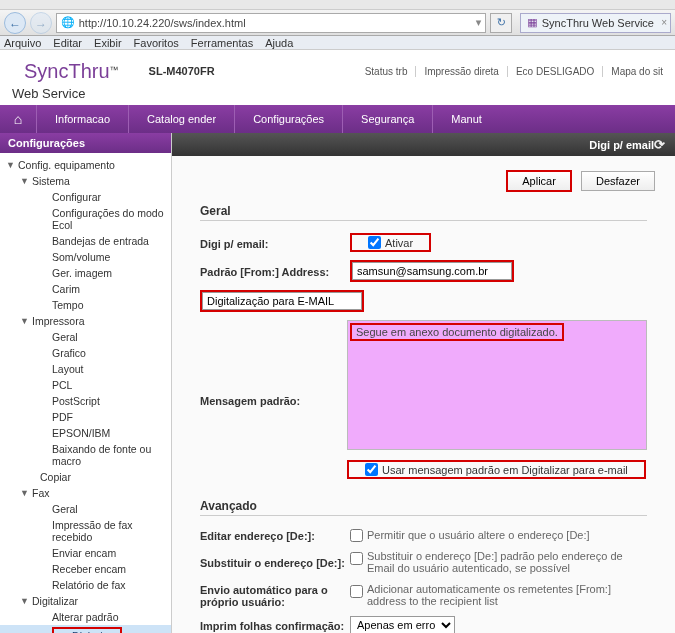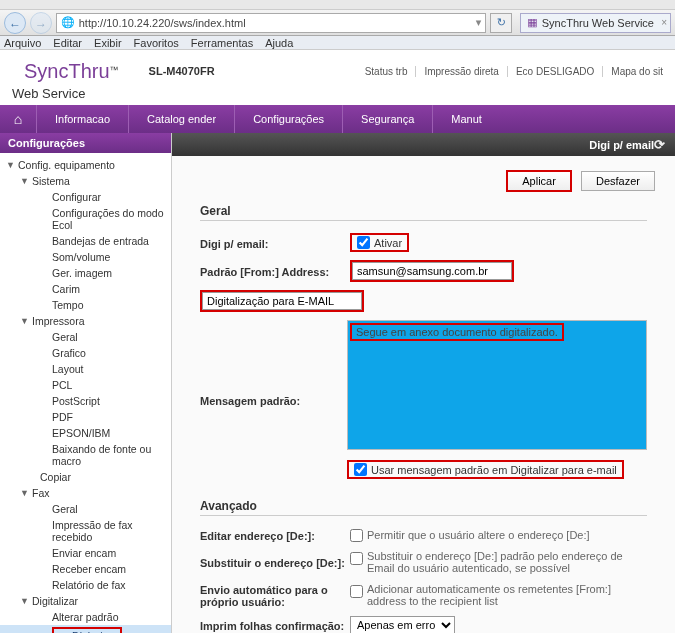--- a/index.html
+++ b/index.html
@@ -57,24 +57,24 @@
   .panel-header .refresh { font-size: 13px; color: #eee; }
   .btn-row { text-align: right; padding: 14px 20px 6px 0; }
   .btn { border: 1px solid #aaa; background: linear-gradient(#fff,#eee); padding: 3px 14px; font-size: 11px; cursor: pointer; margin-left: 6px; }
   .btn.apply { border: 2px solid #d40000; }
 
   .form-section { padding: 6px 28px; }
   .section-title { font-weight: bold; font-size: 12px; border-bottom: 1px solid #ccc; padding-bottom: 2px; margin-bottom: 12px; }
   .form-row { display: flex; align-items: center; margin-bottom: 8px; }
   .form-label { width: 150px; font-weight: bold; font-size: 11px; padding-top: 2px; }
   .form-field { flex: 1; }
-  .hl { border: 2px solid #d40000; display: inline-block; padding: 1px 5px; }
+  .hl { border: 2px solid #d40000; display: inline-block; padding: 1px 16px; }
   .hl-tight { border: 2px solid #d40000; display: inline-block; }
   .text-input { border: 1px solid #999; height: 18px; font-size: 11px; padding: 0 4px; width: 160px; }
-  .textarea-box { border: 1px solid #bbb; width: 300px; height: 130px; background: #0ea5e9; padding: 4px; font-size: 11px; color: #444; position: relative; }
+  .textarea-box { border: 1px solid #bbb; width: 300px; height: 130px; background: #f0abfc; padding: 4px; font-size: 11px; color: #444; position: relative; }
   .textarea-hl { position: absolute; top: 2px; left: 2px; border: 2px solid #d40000; padding: 1px 4px; }
   .checkbox-line { display: flex; align-items: center; gap: 4px; font-size: 11px; }
   .checkbox-line input { margin: 0; }
 
   .gray-text { color: #666; }
   .select-box { border: 1px solid #999; height: 18px; font-size: 11px; padding: 0 2px; background: #fff; }
 </style>
 </head>
 <body>
 

